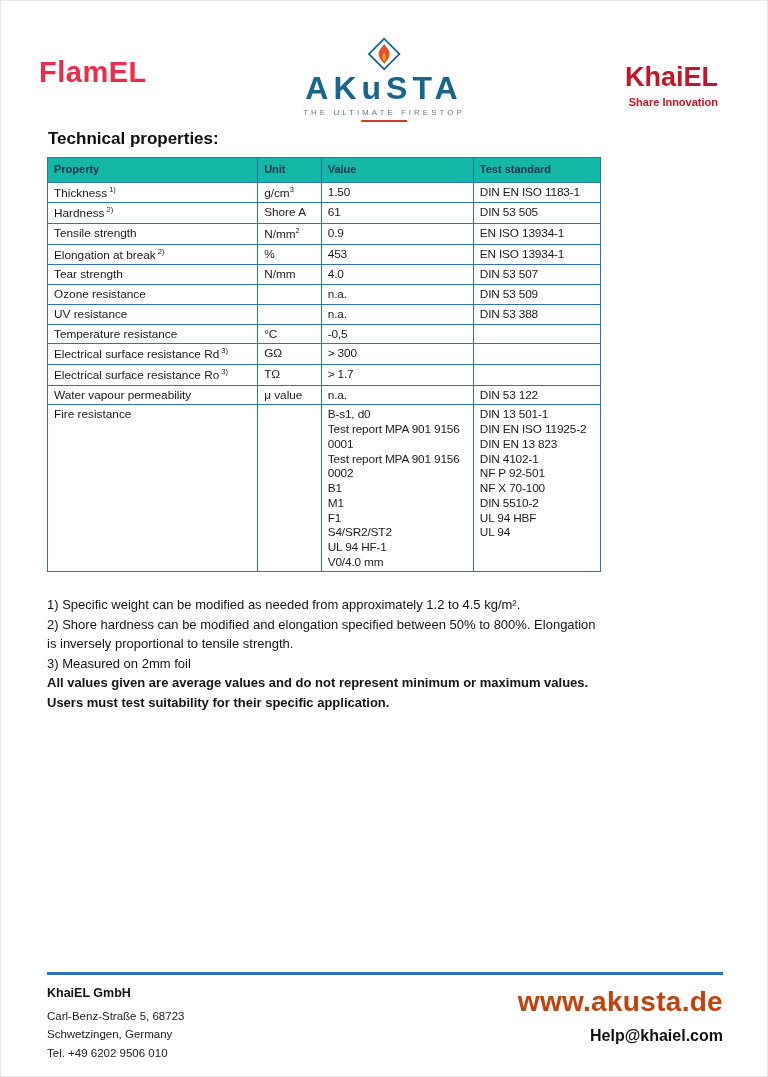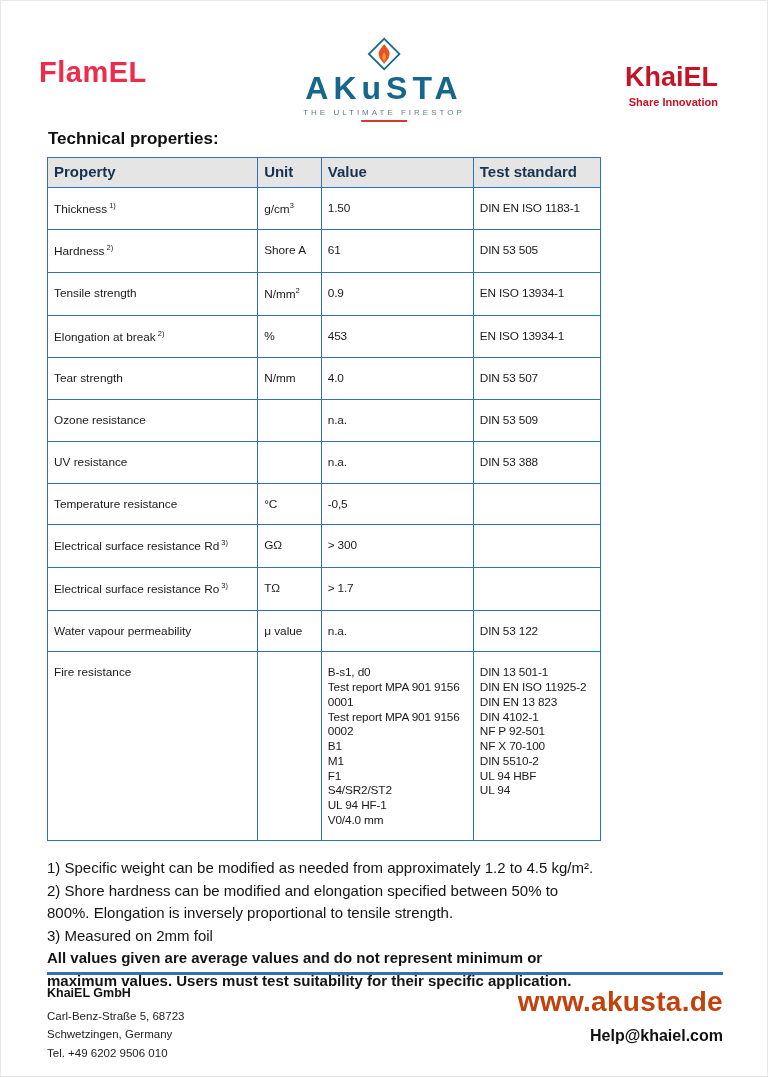--- a/index.html
+++ b/index.html
@@ -40,38 +40,38 @@
 
   
   .content { position: absolute; left: 47px; top: 129px; width: 554px; }
   .title { font-size: 17px; font-weight: bold; color: #0e0e0e; margin: 0 0 8px 1px; }
 
   table.props {
     width: 100%; border-collapse: collapse; table-layout: fixed;
   }
   .props th, .props td {
     border: 1px solid #2e74b5;
-    padding: 13px 6px;
+    padding: 2px 6px;
     font-size: 11.8px;
     line-height: 1.25;
     vertical-align: top;
     text-align: left;
     overflow: hidden;
   }
   .props th {
-    background: #e5e5e5;
-    font-size: 15px;
+    background: #14b8a6;
+    font-size: 11px;
     font-weight: bold;
     color: #16324f;
     padding: 5px 6px;
   }
   .props td.pre { white-space: pre-line; letter-spacing: -0.15px; }
   .props sup { font-size: 7.5px; }
 
-  .footnotes { margin-top: 16px; font-size: 15px; line-height: 1.5; color: #141414; }
+  .footnotes { margin-top: 23px; font-size: 13px; line-height: 1.5; color: #141414; }
   .footnotes .bold { font-weight: bold; }
 
   
   .footer { position: absolute; left: 47px; right: 45px; top: 972px; }
   .footer-rule { height: 3px; background: #2e74b5; margin-bottom: 11px; }
   .footer-cols { display: flex; align-items: flex-start; }
   .f-col1 { width: 168px; }
   .f-col2 { width: 300px; }
   .f-col3 { flex: 1; text-align: right; }
   .f-name { font-weight: bold; font-size: 12.5px; margin-bottom: 7px; color: #111; }

